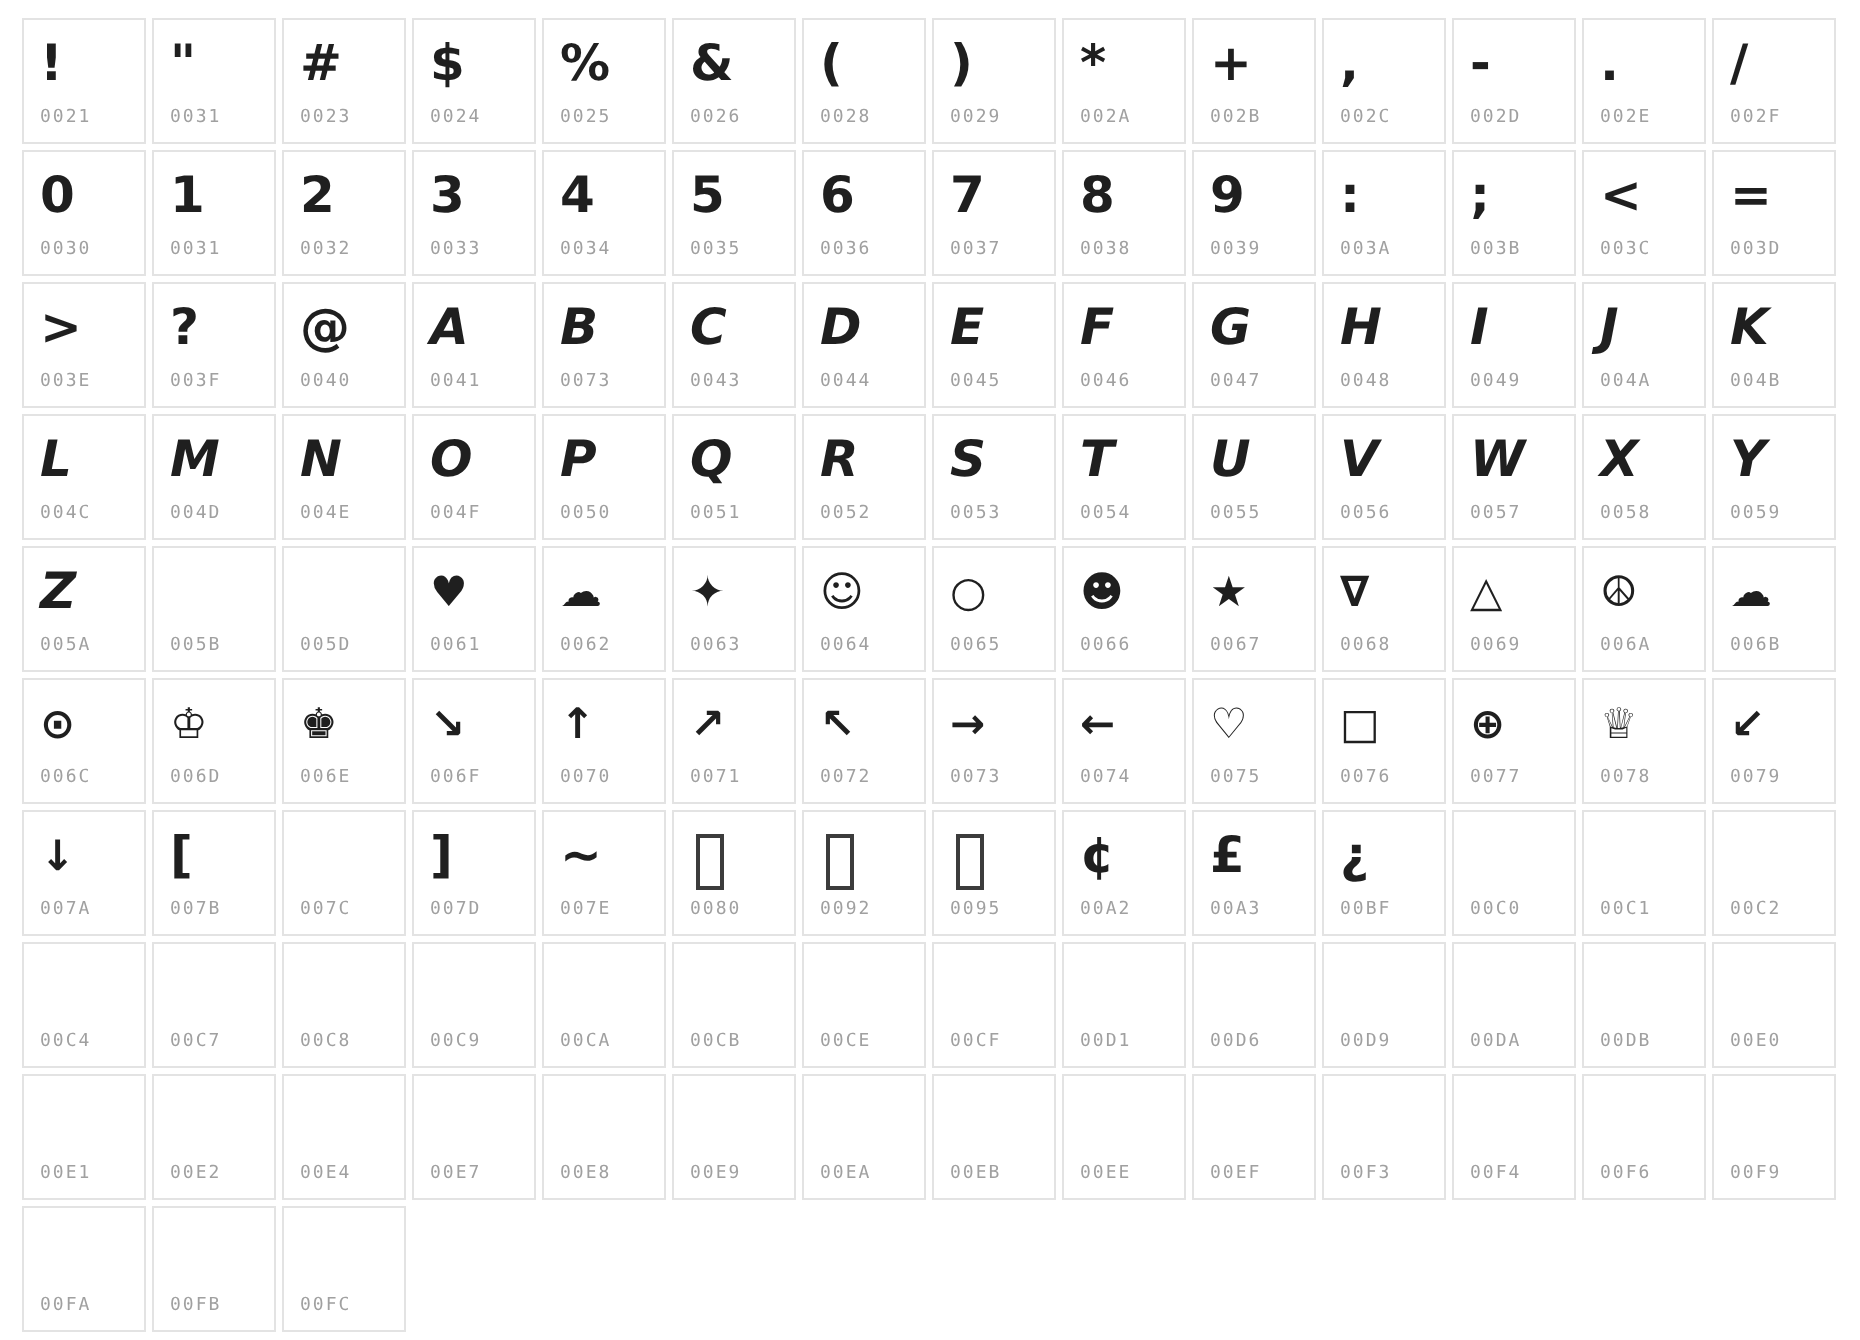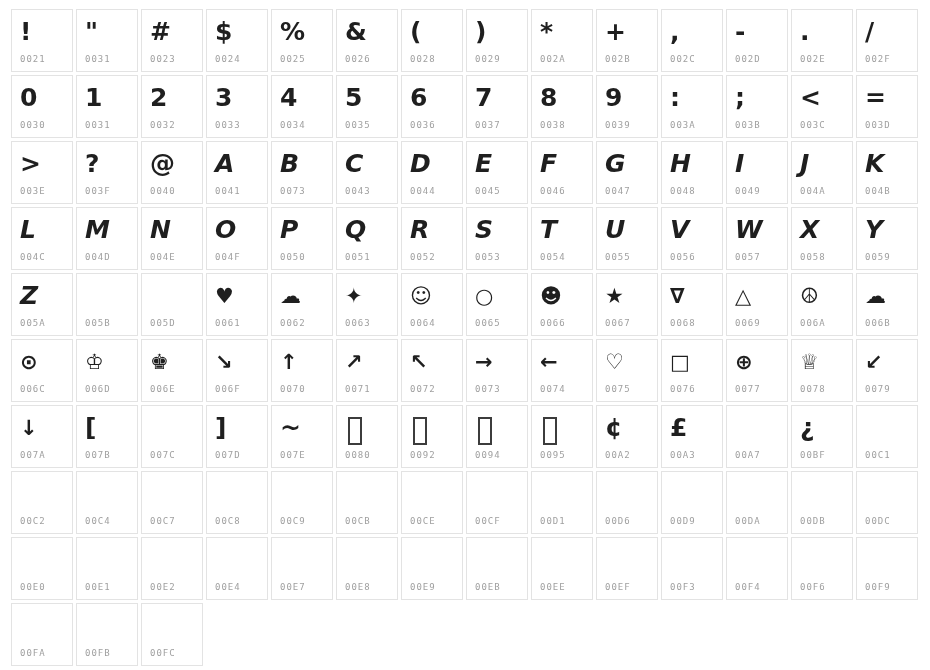--- a/index.html
+++ b/index.html
@@ -409,60 +409,59 @@
     <div class="cell">
       <span class="tofu"></span>
       <span class="code">0080</span>
     </div>
     <div class="cell">
       <span class="tofu"></span>
       <span class="code">0092</span>
     </div>
     <div class="cell">
       <span class="tofu"></span>
-      <span class="code">0094</span>
-    </div>
-    <div class="cell">
-      <span class="tofu"></span>
       <span class="code">0095</span>
     </div>
     <div class="cell">
       <span class="glyph">¢</span>
       <span class="code">00A2</span>
     </div>
     <div class="cell">
       <span class="glyph">£</span>
       <span class="code">00A3</span>
     </div>
     <div class="cell">
-      <span class="code">00A7</span>
-    </div>
-    <div class="cell">
       <span class="glyph">¿</span>
       <span class="code">00BF</span>
     </div>
     <div class="cell">
+      <span class="code">00C0</span>
+    </div>
+    <div class="cell">
       <span class="code">00C1</span>
     </div>
     <div class="cell">
       <span class="code">00C2</span>
     </div>
     <div class="cell">
       <span class="code">00C4</span>
     </div>
     <div class="cell">
       <span class="code">00C7</span>
     </div>
     <div class="cell">
       <span class="code">00C8</span>
     </div>
     <div class="cell">
       <span class="code">00C9</span>
     </div>
     <div class="cell">
+      <span class="code">00CA</span>
+    </div>
+    <div class="cell">
       <span class="code">00CB</span>
     </div>
     <div class="cell">
       <span class="code">00CE</span>
     </div>
     <div class="cell">
       <span class="code">00CF</span>
     </div>
     <div class="cell">
       <span class="code">00D1</span>
@@ -473,42 +472,42 @@
     <div class="cell">
       <span class="code">00D9</span>
     </div>
     <div class="cell">
       <span class="code">00DA</span>
     </div>
     <div class="cell">
       <span class="code">00DB</span>
     </div>
     <div class="cell">
-      <span class="code">00DC</span>
-    </div>
-    <div class="cell">
       <span class="code">00E0</span>
     </div>
     <div class="cell">
       <span class="code">00E1</span>
     </div>
     <div class="cell">
       <span class="code">00E2</span>
     </div>
     <div class="cell">
       <span class="code">00E4</span>
     </div>
     <div class="cell">
       <span class="code">00E7</span>
     </div>
     <div class="cell">
       <span class="code">00E8</span>
     </div>
     <div class="cell">
       <span class="code">00E9</span>
+    </div>
+    <div class="cell">
+      <span class="code">00EA</span>
     </div>
     <div class="cell">
       <span class="code">00EB</span>
     </div>
     <div class="cell">
       <span class="code">00EE</span>
     </div>
     <div class="cell">
       <span class="code">00EF</span>
     </div>

